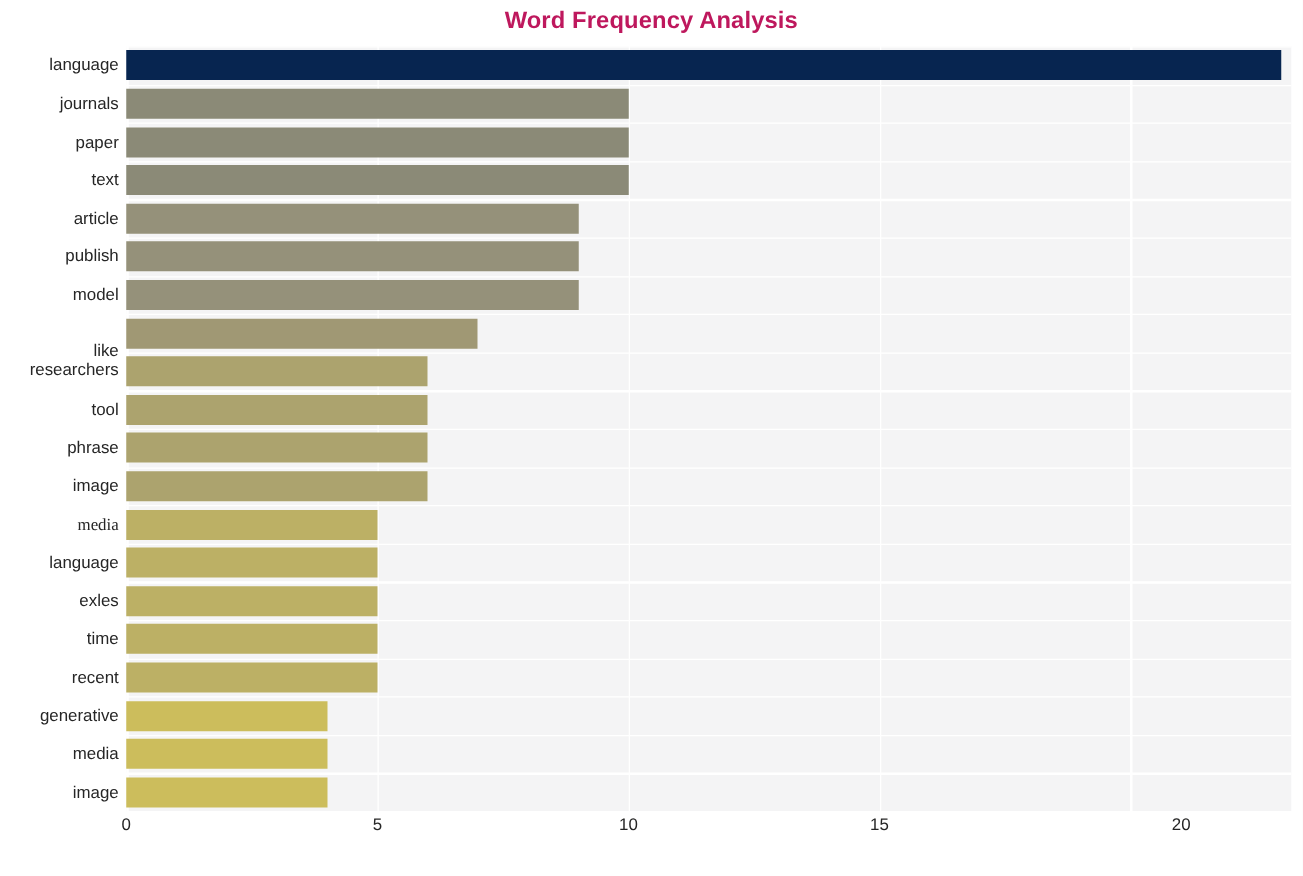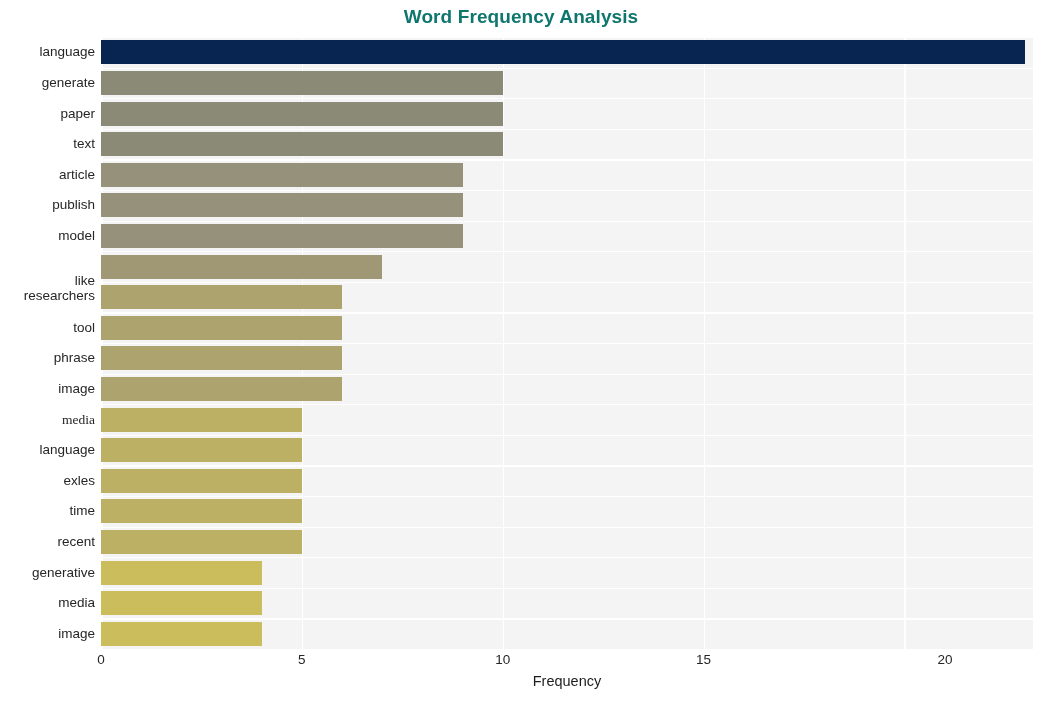--- a/index.html
+++ b/index.html
@@ -23,21 +23,21 @@
 
   
   #chart-title {
     position: absolute;
     top: 6px;
     left: 0;
     width: 1042px;
     text-align: center;
     font-size: 19px;
     font-weight: bold;
-    color: #0f766e;
+    color: #be185d;
     letter-spacing: 0.1px;
   }
 
   
   #plot-area {
     position: absolute;
     left: 101px;
     top: 37px;
     width: 932px;
     height: 612px;
@@ -118,21 +118,21 @@
 </style>
 </head>
 <body>
 
 <div id="figure">
 
   <div id="chart-title">Word Frequency Analysis</div>
 
   <div id="y-axis">
       <div class="ytick" style="top: 8.3px;">language</div>
-      <div class="ytick" style="top: 38.9px;">generate</div>
+      <div class="ytick" style="top: 38.9px;">journals</div>
       <div class="ytick" style="top: 69.5px; padding-left: 12px;">paper</div>
       <div class="ytick" style="top: 100.1px;">text</div>
       <div class="ytick" style="top: 130.7px;">article</div>
       <div class="ytick" style="top: 161.3px;">publish</div>
       <div class="ytick" style="top: 191.9px;">model</div>
       <div class="ytick" style="top: 222.5px; margin-top: 29px;">researchers</div>
       <div class="ytick" style="top: 237px;">like</div>
       <div class="ytick" style="top: 283.7px;">tool</div>
       <div class="ytick" style="top: 314.3px;">phrase</div>
       <div class="ytick" style="top: 344.9px;">image</div>
@@ -242,15 +242,14 @@
   </div>
 
   <div id="x-axis">
       <div class="xtick" style="left: 0px;">0</div>
       <div class="xtick" style="left: 200.862px;">5</div>
       <div class="xtick" style="left: 401.724px;">10</div>
       <div class="xtick" style="left: 602.586px;">15</div>
       <div class="xtick" style="left: 844px;">20</div>
     </div>
 
-  <div id="x-axis-label">Frequency</div>
 
 </div>
 
 </body></html>

